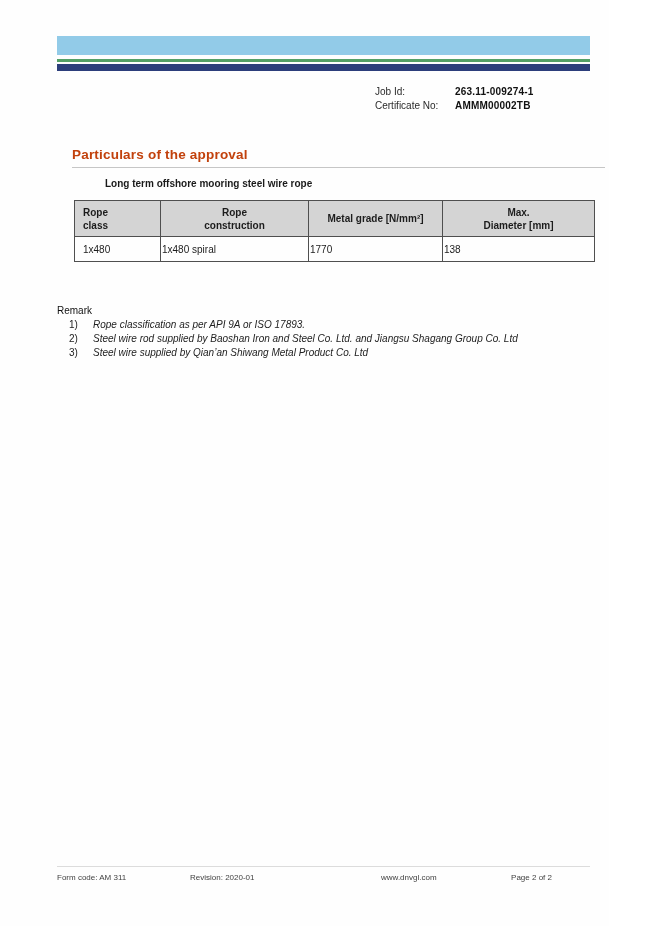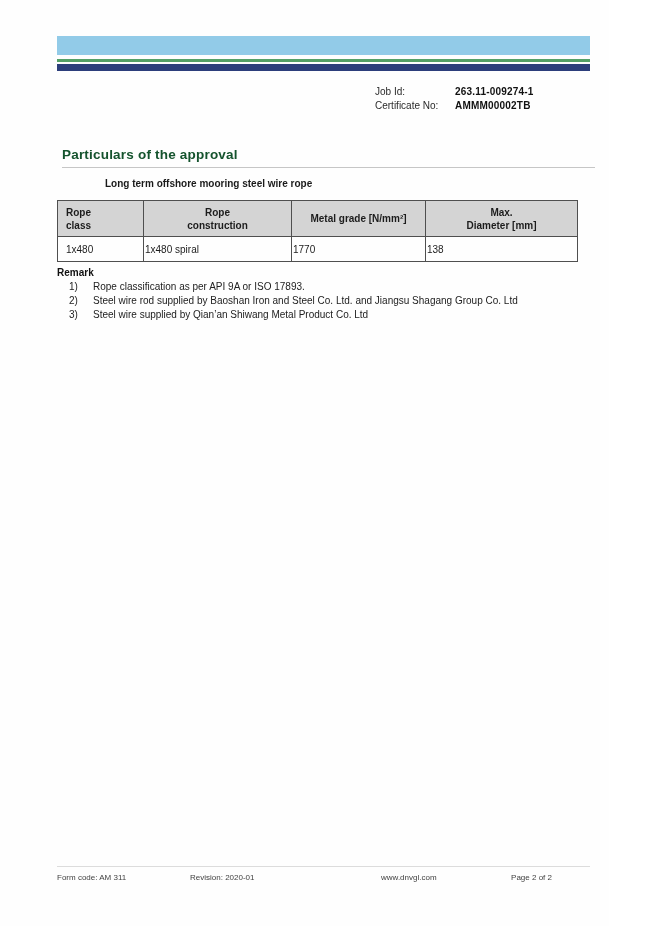--- a/index.html
+++ b/index.html
@@ -18,54 +18,54 @@
   .bar-navy{top:64px;height:7px;background:#2c3e7b;}
 
   
   .job-block{position:absolute;left:375px;top:85px;font-size:10px;line-height:14px;color:#2a2a2a;}
   .job-row{white-space:nowrap;}
   .job-label{display:inline-block;width:80px;}
   .job-value{font-weight:bold;color:#111;letter-spacing:0.2px;}
 
   
   .section-title{
-    position:absolute;left:62px;top:147px;width:533px;
-    font-size:13.5px;font-weight:bold;color:#14532d;
+    position:absolute;left:72px;top:147px;width:533px;
+    font-size:13.5px;font-weight:bold;color:#c2410c;
     padding-bottom:5px;border-bottom:1px solid #c6c6c6;
     letter-spacing:0.2px;
   }
   .subtitle{
     position:absolute;left:57px;top:178px;
     font-size:10px;font-weight:bold;color:#1a1a1a;margin-left:48px;
   }
 
   
   .approval-table{
-    position:absolute;left:57px;top:200px;width:520px;
+    position:absolute;left:74px;top:200px;width:520px;
     border-collapse:collapse;table-layout:fixed;
     font-size:10px;color:#1c1c1c;
   }
   .approval-table col.c1{width:86px;}
   .approval-table col.c2{width:148px;}
   .approval-table col.c3{width:134px;}
   .approval-table col.c4{width:152px;}
   .approval-table th,.approval-table td{border:1px solid #4f4f4f;}
   .approval-table th{
     background:#d4d4d4;font-weight:bold;height:33px;
     white-space:pre-line;text-align:center;vertical-align:middle;line-height:13px;
   }
   .approval-table td{height:22px;vertical-align:middle;}
   .approval-table .cell-left{text-align:left;padding-left:8px;}
 
   
   .remark{position:absolute;left:57px;top:266px;width:540px;font-size:10px;line-height:14px;color:#222;}
-  .remark-title{font-weight:bold;color:#111;}
+  .remark-title{font-weight:normal;color:#111;margin-top:38px;}
   .remark-item{display:flex;}
   .remark-num{flex:0 0 24px;margin-left:12px;}
-  .remark-text{flex:1;white-space:nowrap;}
+  .remark-text{flex:1;white-space:nowrap;font-style:italic;}
 
   
   .footer-line{position:absolute;left:57px;top:866px;width:533px;border-top:1px solid #dcdcdc;height:0;}
   .footer-item{position:absolute;top:873px;font-size:8px;color:#3f3f3f;white-space:nowrap;}
   .footer-form{left:57px;text-align:center;}
   .footer-rev{left:190px;}
   .footer-site{left:381px;}
   .footer-page{right:57px;text-align:center;}
 </style>
 </head>

